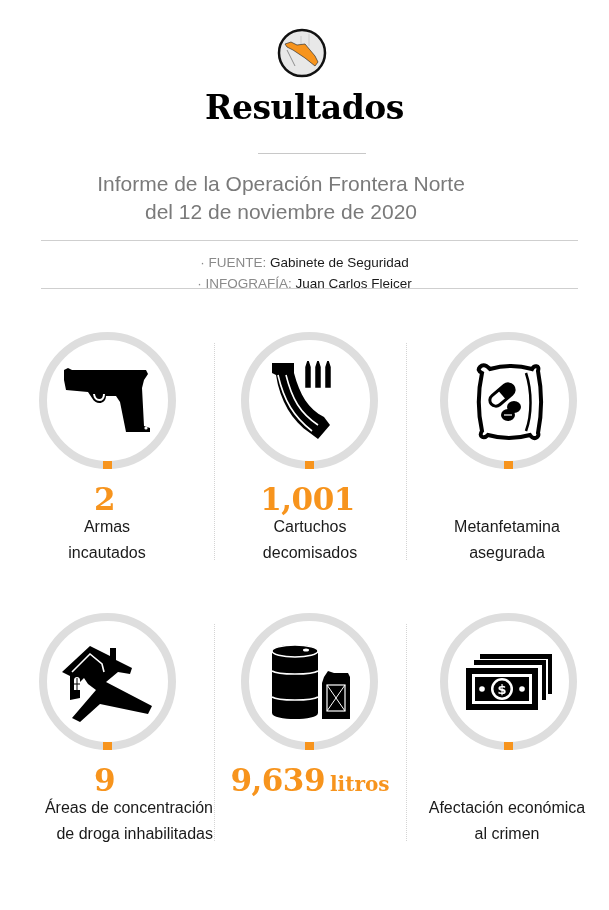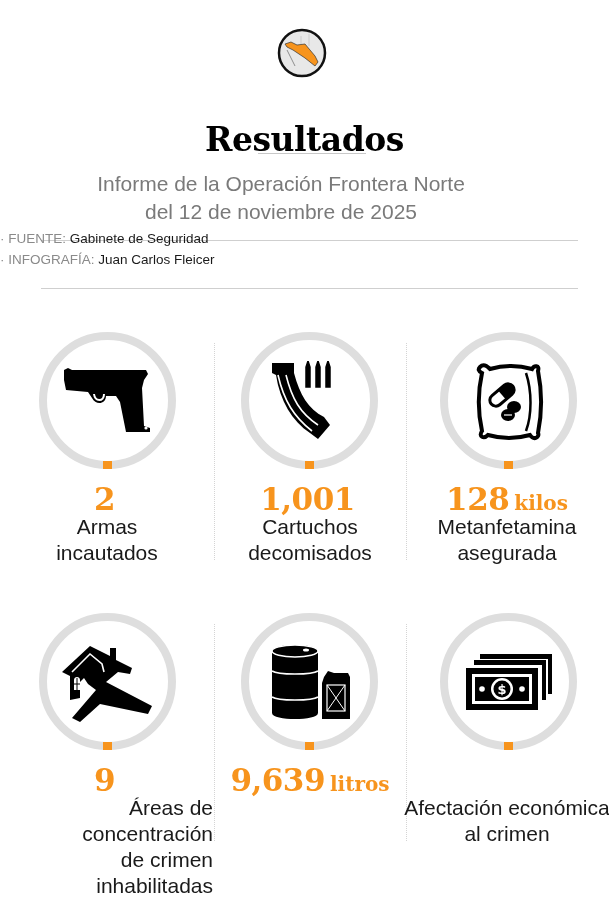--- a/index.html
+++ b/index.html
@@ -4,32 +4,31 @@
 <style>
   * { box-sizing: border-box; margin: 0; padding: 0; }
   html, body { width: 609px; height: 910px; background: #ffffff; overflow: hidden; }
   body { position: relative; font-family: "Liberation Sans", sans-serif; color: #1a1a1a; }
 
   .logo { position: absolute; left: 277px; top: 28px; width: 50px; height: 50px; }
   .title {
     position: absolute; left: 0; top: 88px; width: 609px; text-align: center;
     font-family: "DejaVu Serif", serif; font-weight: bold; font-size: 33px; letter-spacing: -0.5px;
     color: #000;
-    margin-top: 32px;
   }
   .title-rule { position: absolute; left: 258px; top: 153px; width: 108px; height: 1px; background: #c8c8c8; }
 
   .subtitle {
     position: absolute; left: 0; top: 170px; width: 562px; text-align: center;
     font-family: "Liberation Sans", sans-serif; font-size: 21px; line-height: 28px; color: #7a7a7a;
     font-weight: 300;
   }
   .rule { position: absolute; left: 41px; width: 537px; height: 1px; background: #cfcfcf; }
   .credits {
-    position: absolute; left: 0; top: 228px; width: 609px; text-align: left;
+    position: absolute; left: 0; top: 252px; width: 609px; text-align: center;
     font-size: 13.5px; line-height: 21px; color: #1a1a1a;
   }
   .credits .k { color: #8a8a8a; }
 
   .vdiv { position: absolute; width: 0; border-left: 1px dotted #d4d4d4; }
 
   .card { position: absolute; width: 192px; text-align: center; }
   .ring {
     position: absolute; width: 137px; height: 137px; border-radius: 50%;
     border: 8px solid #dedede; background: #fff;
@@ -38,40 +37,40 @@
   .ring svg { position: absolute; left: 50%; top: 50%; transform: translate(-50%,-50%); }
 
   .value {
     position: absolute; left: 0; width: 100%; text-align: center;
     font-family: "DejaVu Serif", serif; font-weight: bold; font-size: 31px; color: #f7941d; line-height: 34px;
     letter-spacing: -0.5px;
   }
   .value .unit { font-size: 20px; margin-left: 5px; letter-spacing: 0; }
   .label {
     position: absolute; left: -10px; width: 212px; text-align: center;
-    font-size: 21px; line-height: 26px; color: #1a1a1a;
+    font-size: 16px; line-height: 26px; color: #1a1a1a;
   }
 </style>
 </head>
 <body>
 
 <div class="logo">
   <svg width="50" height="50" viewBox="0 0 50 50">
     <circle cx="25" cy="25" r="23" fill="#e8e8e8" stroke="#111" stroke-width="2.5"></circle>
     <path d="M8 16 L14 14 L20 17 L28 16 L33 22 L38 28 L41 34 L38 38 L33 34 L28 30 L22 26 L16 22 L10 19 Z" fill="#f7941d" stroke="#333" stroke-width="0.7"></path>
     <path d="M10 22 L13 28 L16 34 L18 38" fill="none" stroke="#777" stroke-width="0.8"></path>
     <path d="M24 8 L24 16 M32 6 L32 18" stroke="#bbb" stroke-width="0.6"></path>
   </svg>
 </div>
 <div class="title">Resultados</div>
 <div class="title-rule"></div>
 
 <div class="subtitle">
   <div>Informe de la Operación Frontera Norte</div>
-  <div>del 12 de noviembre de 2025</div>
+  <div>del 12 de noviembre de 2020</div>
 </div>
 
 <div class="rule" style="top:240px;"></div>
 <div class="credits">
   <div>
     <span class="k">· FUENTE:</span>
     <span>Gabinete de Seguridad</span>
   </div>
   <div>
     <span class="k">· INFOGRAFÍA:</span>
@@ -130,23 +129,20 @@
       <g transform="rotate(-40 28 34)">
         <rect x="14" y="28" width="28" height="12" rx="6" fill="#fff" stroke="#000" stroke-width="3"></rect>
         <path d="M28 28 L36 28 A6 6 0 0 1 36 40 L28 40 Z" fill="#000"></path>
       </g>
       <ellipse cx="40" cy="46" rx="7" ry="6" fill="#000"></ellipse>
       <ellipse cx="34" cy="54" rx="7" ry="6" fill="#000"></ellipse>
       <line x1="30" y1="54" x2="38" y2="54" stroke="#fff" stroke-width="1.2"></line>
     </svg>
     <div class="tick"></div>
   </div>
-  <div class="value" style="top:150px;">
-    <span>128</span><span class="unit">kilos</span>
-  </div>
   <div class="label" style="top:182px;">
     <div>Metanfetamina</div>
     <div>asegurada</div>
   </div>
 </div>
 
 <div class="card" style="left:11px; top:613px; height:240px;">
   <div class="ring" style="left:28px; top:0;">
     <svg width="96" height="80" viewBox="0 0 96 80">
       <path d="M2 30 L30 4 L50 14 L50 6 L56 6 L56 18 L72 26 L70 32 L58 30 L46 40 L92 64 L88 72 L40 62 L20 80 L12 76 L36 48 L28 42 L24 36 L20 40 L20 56 L10 58 L10 34 Z" fill="#000"></path>
@@ -155,21 +151,21 @@
       <line x1="17" y1="36" x2="17" y2="48" stroke="#000" stroke-width="1"></line>
       <line x1="14" y1="42" x2="20" y2="42" stroke="#000" stroke-width="1"></line>
     </svg>
     <div class="tick"></div>
   </div>
   <div class="value" style="top:150px;">
     <span>9</span><span class="unit"></span>
   </div>
   <div class="label" style="top:182px;text-align:right;">
     <div>Áreas de concentración</div>
-    <div>de crimen inhabilitadas</div>
+    <div>de droga inhabilitadas</div>
   </div>
 </div>
 
 <div class="card" style="left:214px; top:613px; height:240px;">
   <div class="ring" style="left:27px; top:0;">
     <svg width="84" height="78" viewBox="0 0 84 78">
       <path d="M4 8 C4 0 50 0 50 8 L50 70 C50 78 4 78 4 70 Z" fill="#000"></path>
       <ellipse cx="27" cy="8" rx="23" ry="6" fill="#000" stroke="#fff" stroke-width="1.5"></ellipse>
       <ellipse cx="38" cy="7" rx="3" ry="1.5" fill="#fff"></ellipse>
       <path d="M4 28 C10 32 44 32 50 28 M4 54 C10 58 44 58 50 54" fill="none" stroke="#fff" stroke-width="1.6"></path>

